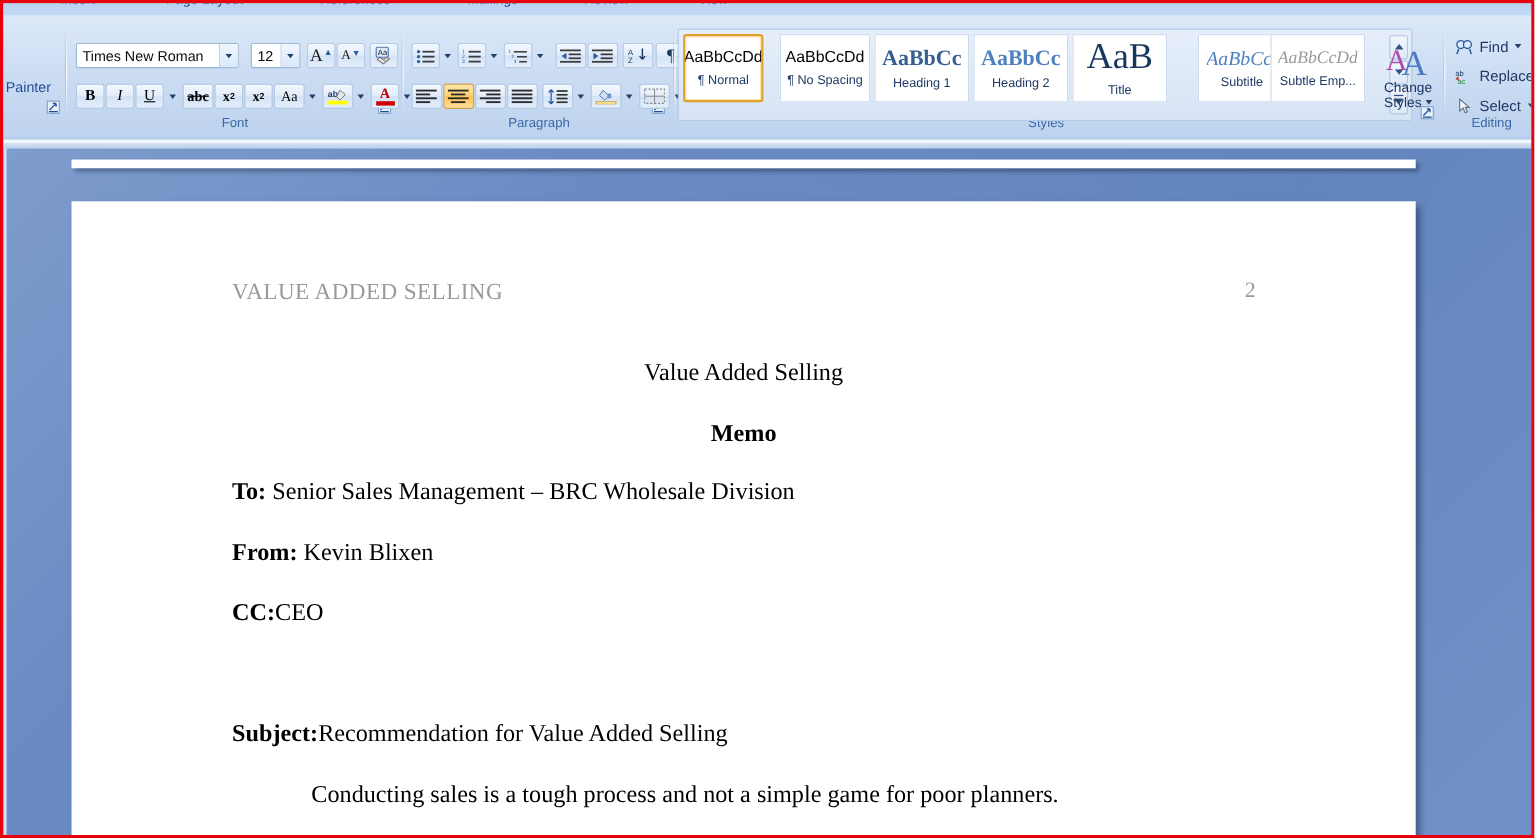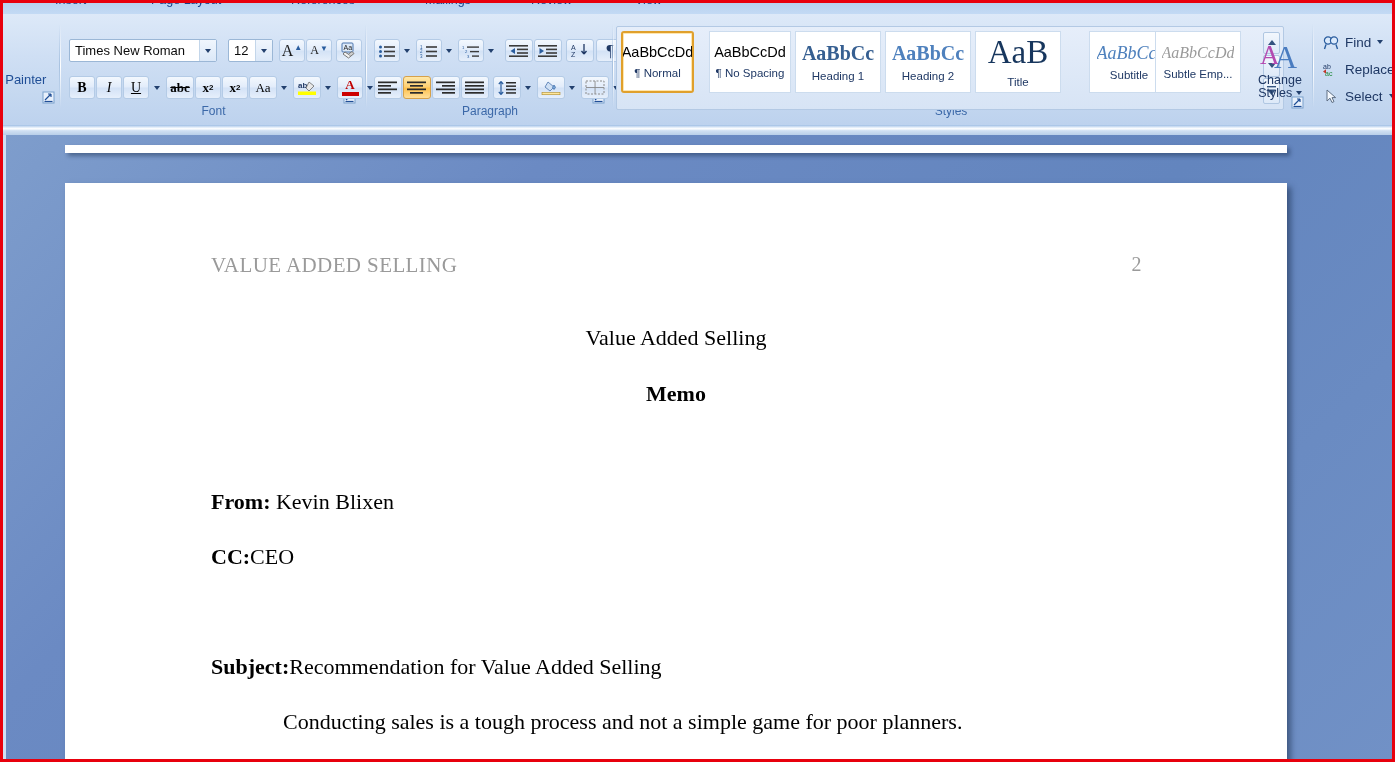--- a/index.html
+++ b/index.html
@@ -499,20 +499,23 @@
       <svg width="13" height="13" viewBox="0 0 13 13">
           <rect x="1" y="1" width="11" height="11" fill="#e8f0fb" stroke="#7ba1cc"></rect>
           <path d="M3 9 L9 3 M9 3 L6 3 M9 3 L9 6" stroke="#1f4e96" fill="none" stroke-width="1.2"></path>
           <path d="M2.5 10.5 h8" stroke="#1f4e96" stroke-width="1.2"></path>
         </svg>
     </div>
 
     <div class="group-sep" style="left:1309px;"></div>
     <div class="group-sep light" style="left:1310px;"></div>
 
+    <div class="group" style="left:1313px;width:80px;">
+      <div class="group-label">Editing</div>
+    </div>
     <div class="btn" style="left:1317px;top:16px;width:76px;height:24px;justify-content:flex-start;padding-left:2px;">
       <svg width="17" height="15" viewBox="0 0 17 15" style="flex:none;">
         <circle cx="5" cy="5.5" r="3.6" fill="#dbeafc" stroke="#2a5d9e" stroke-width="1.2"></circle>
         <circle cx="11" cy="5.5" r="3.6" fill="#dbeafc" stroke="#2a5d9e" stroke-width="1.2"></circle>
         <path d="M3 9.5 L1.5 14 M13 9.5 L14.5 14" stroke="#2a5d9e" stroke-width="1.4"></path>
       </svg>
       <span style="font-size:13.5px;color:#1f3864;margin-left:5px;">Find</span>
       <span class="caret" style="margin-left:6px;"></span>
     </div>
     <div class="btn" style="left:1317px;top:43px;width:76px;height:24px;justify-content:flex-start;padding-left:2px;">
@@ -541,20 +544,23 @@
 
     <div class="page">
 
       <div class="doc-txt hdr left">VALUE ADDED SELLING</div>
       <div class="doc-txt hdr right">2</div>
 
       <div class="doc-txt ctr" style="top:142px;">Value Added Selling</div>
 
       <div class="doc-txt ctr b" style="top:198px;font-weight:bold;">Memo</div>
 
+      <div class="doc-txt blk" style="top:251px;">
+        <span class="b">To:</span><span> </span><span>Senior Sales Management – BRC Wholesale Division</span>
+      </div>
       <div class="doc-txt blk" style="top:306px;">
         <span class="b">From:</span><span> </span><span>Kevin Blixen</span>
       </div>
       <div class="doc-txt blk" style="top:361px;">
         <span class="b">CC:</span><span>CEO</span>
       </div>
       <div class="doc-txt blk" style="top:526px;left:218px;">Conducting sales is a tough process and not a simple game for poor planners.</div>
 
       <div class="doc-txt blk" style="top:471px;">
         <span class="b">Subject:</span><span>Recommendation for Value Added Selling</span>

